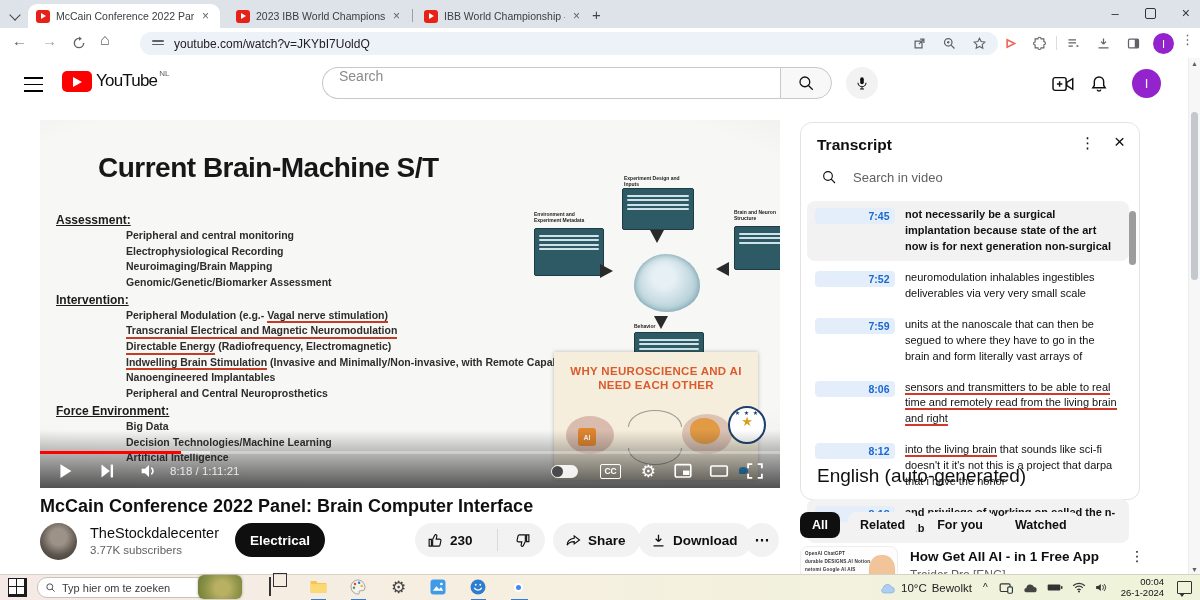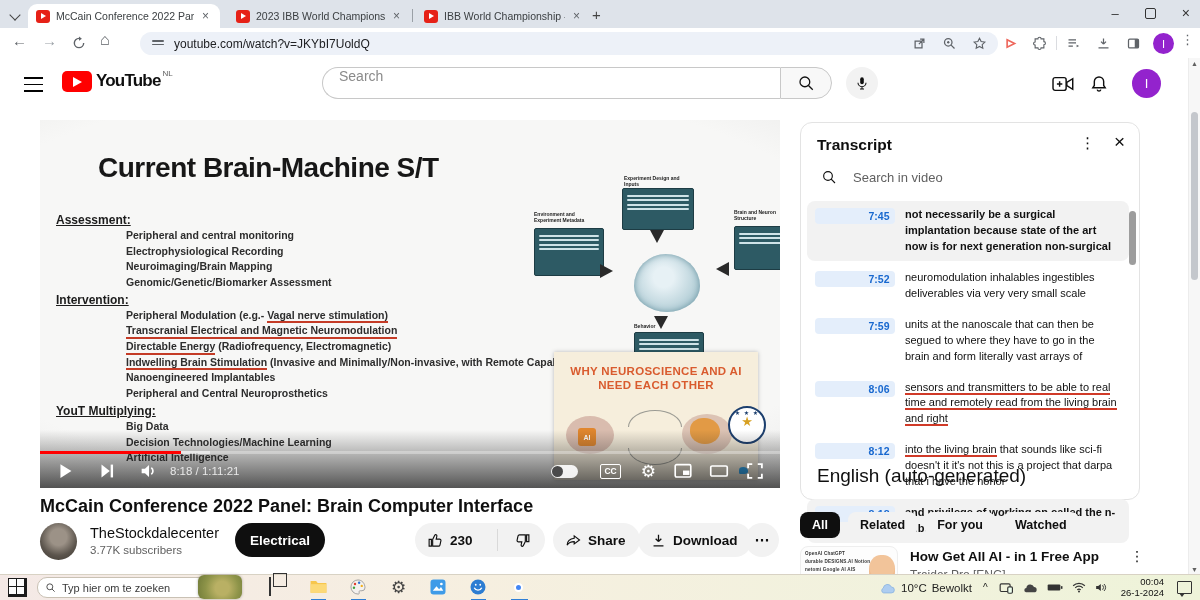--- a/index.html
+++ b/index.html
@@ -27,21 +27,21 @@
   .obico{position:absolute;top:7.5px;width:15px;height:15px;}
   .avatar-chrome{position:absolute;right:26px;top:5px;width:21px;height:21px;border-radius:50%;background:#9323cd;color:#fff;font-size:11px;display:flex;align-items:center;justify-content:center;}
   .ext-sep{position:absolute;left:1056px;top:8px;width:1px;height:14px;background:#dadce0;}
   
   .yt{position:absolute;top:58px;left:0;right:12px;height:52px;background:#fff;}
   .burger{position:absolute;left:24px;top:19px;width:19px;}
   .burger i{display:block;height:1.7px;background:#030303;margin:0 0 5px;}
   .ytlogo{position:absolute;left:62px;top:13px;display:flex;align-items:flex-start;}
   .ytbadge{width:30px;height:21px;background:#f00;border-radius:5px;display:flex;align-items:center;justify-content:center;}
   .ytbadge::after{content:"";border-left:9px solid #fff;border-top:5.5px solid transparent;border-bottom:5.5px solid transparent;}
-  .ytword{font-size:17px;font-weight:700;letter-spacing:-0.8px;margin-left:4px;color:#0f0f0f;}
+  .ytword{font-size:17px;font-weight:400;letter-spacing:-0.8px;margin-left:4px;color:#0f0f0f;}
   .ytcc{font-size:8px;color:#606060;margin:-2px 0 0 2px;}
   .ytsearch{position:absolute;left:322px;top:9px;width:458px;height:32px;border:1px solid #c8c8c8;border-right:none;border-radius:17px 0 0 17px;box-sizing:border-box;display:flex;}
   .ytsearch span{color:#8a8a8a;font-size:14px;margin-left:16px;}
   .ytsearchbtn{position:absolute;left:780px;top:9px;width:52px;height:32px;background:#f8f8f8;border:1px solid #c8c8c8;border-radius:0 17px 17px 0;box-sizing:border-box;display:flex;align-items:center;justify-content:center;}
   .ytmic{position:absolute;left:846px;top:9px;width:32px;height:32px;border-radius:50%;background:#f2f2f2;display:flex;align-items:center;justify-content:center;}
   .ythead-ico{position:absolute;top:16px;width:22px;height:20px;}
   .avatar-yt{position:absolute;left:1132px;top:11px;width:29px;height:29px;border-radius:50%;background:#9323cd;color:#fff;font-size:13px;display:flex;align-items:center;justify-content:center;}
   
   .scrollbar{position:absolute;top:58px;right:0;width:12px;bottom:25px;background:#f7f7f7;border-left:1px solid #ececec;box-sizing:border-box;}
   .scrollbar .thumb{position:absolute;top:54px;left:2px;width:7px;height:168px;background:#c4c7cc;border-radius:4px;}
@@ -276,21 +276,21 @@
         <div class="sl-item"><span>Electrophysiological Recording</span><span class="rl"></span><span></span></div>
         <div class="sl-item"><span>Neuroimaging/Brain Mapping</span><span class="rl"></span><span></span></div>
         <div class="sl-item"><span>Genomic/Genetic/Biomarker Assessment</span><span class="rl"></span><span></span></div>
         <div class="sl-head">Intervention:</div>
         <div class="sl-item"><span>Peripheral Modulation (e.g.- </span><span class="rl">Vagal nerve stimulation)</span><span></span></div>
         <div class="sl-item"><span></span><span class="rl">Transcranial Electrical and Magnetic Neuromodulation</span><span></span></div>
         <div class="sl-item"><span></span><span class="rl">Directable Energy</span><span> (Radiofrequency, Electromagnetic)</span></div>
         <div class="sl-item"><span></span><span class="rl">Indwelling Brain Stimulation</span><span> (Invasive and Minimally/Non-invasive, with Remote Capability)</span></div>
         <div class="sl-item"><span>Nanoengineered Implantables</span><span class="rl"></span><span></span></div>
         <div class="sl-item"><span>Peripheral and Central Neuroprosthetics</span><span class="rl"></span><span></span></div>
-        <div class="sl-head">YouT Multiplying:</div>
+        <div class="sl-head">Force Environment:</div>
         <div class="sl-item"><span>Big Data</span><span class="rl"></span><span></span></div>
         <div class="sl-item"><span>Decision Technologies/Machine Learning</span><span class="rl"></span><span></span></div>
         <div class="sl-item"><span>Artificial Intelligence</span><span class="rl"></span><span></span></div>
       </div>
 
       <div class="diagram">
         <span class="dg-lbl" style="left:86px;top:-10px;width:60px;">Experiment Design and Inputs</span>
         <div class="dg-box" style="left:84px;top:2px;width:62px;height:34px;">
             <i></i>
             <i></i>

